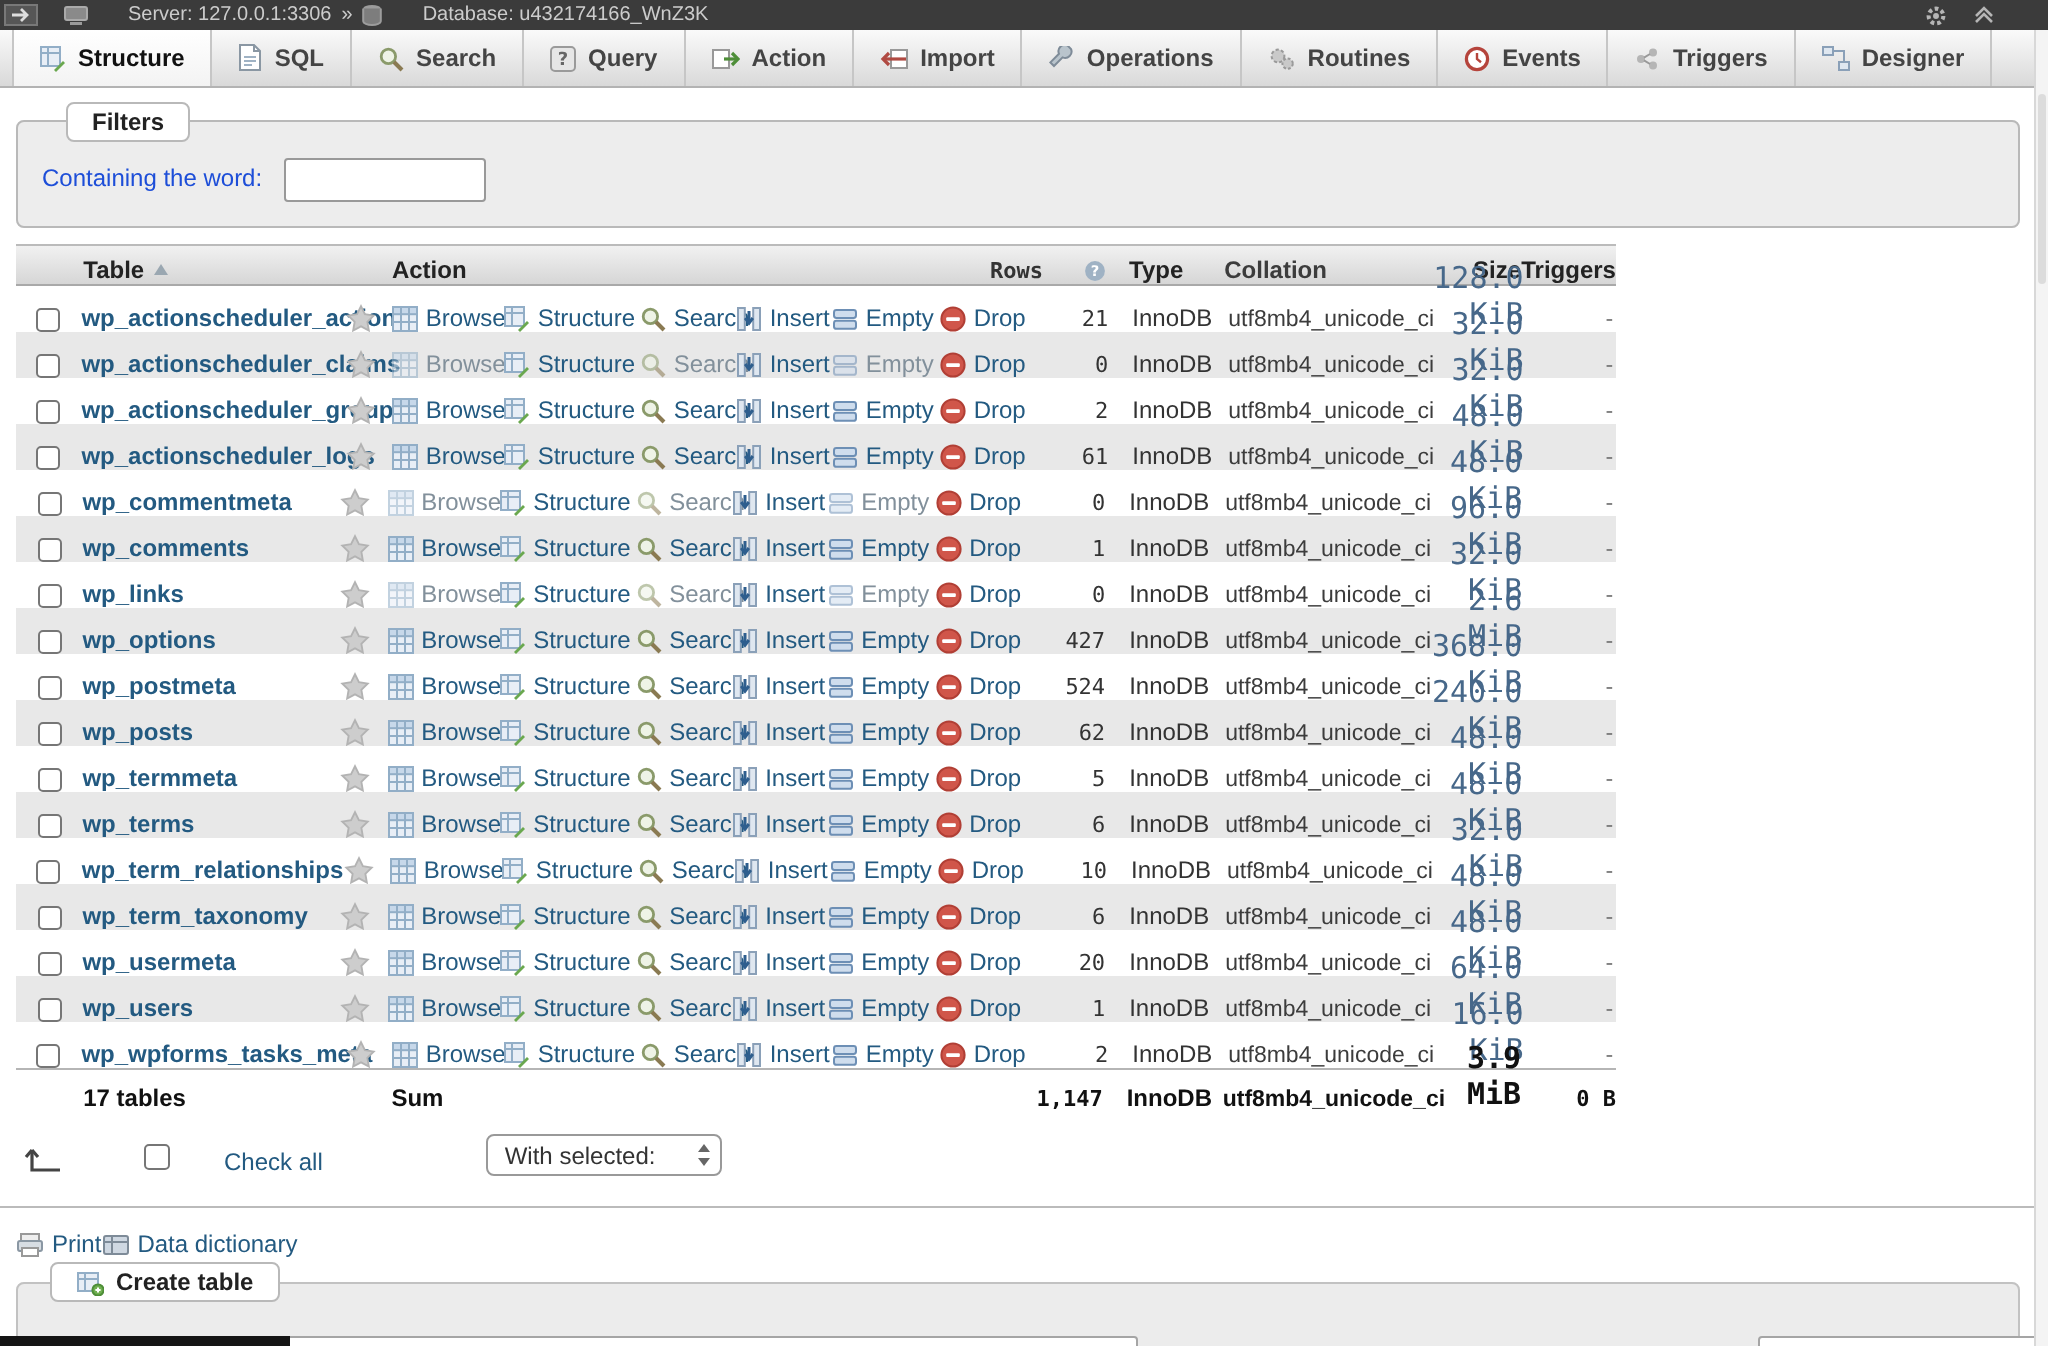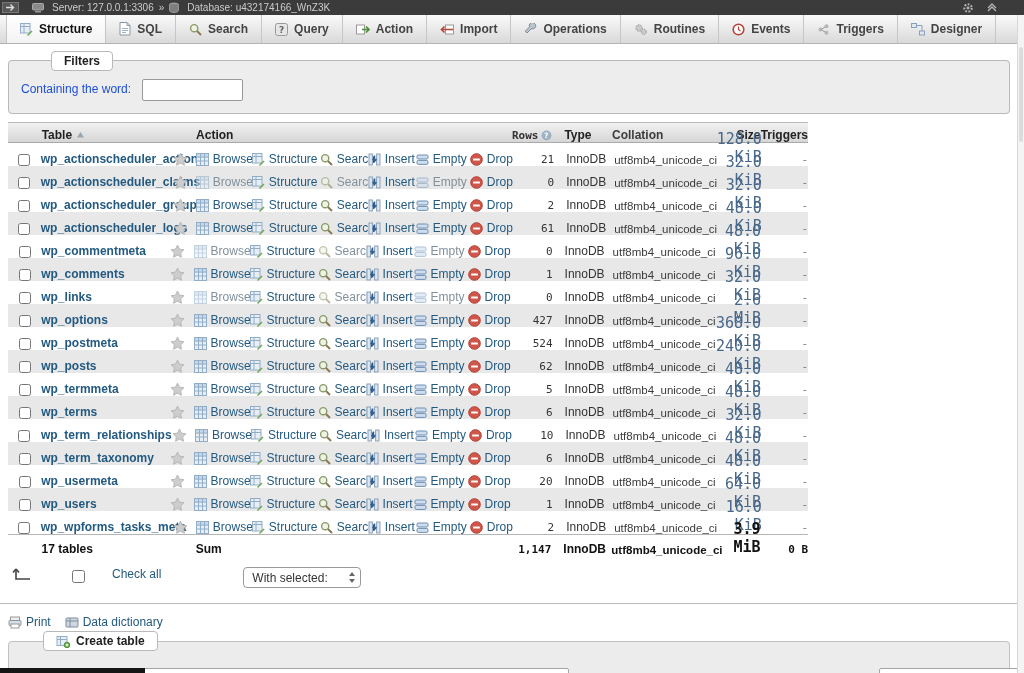--- a/index.html
+++ b/index.html
@@ -4,38 +4,38 @@
 <style>
   html,body{margin:0;padding:0;overflow:hidden}
   .page{position:relative;width:1024px;height:673px;overflow:hidden;background:#fff;
         font-family:"Liberation Sans",sans-serif;font-size:12px;color:#333}
 
   
   .topbar{position:absolute;top:0;left:0;right:0;height:15px;background:#3b3b3b;
           display:flex;align-items:center;gap:5px;padding-left:2px;color:#ccc;font-size:10px;box-sizing:border-box;z-index:6}
   .navarrow{width:17px;height:11px;background:#565656;border:1px solid #787878;display:flex;
             align-items:center;justify-content:center;box-sizing:border-box;margin-right:8px;cursor:pointer}
-  .crumb{display:flex;gap:8px;white-space:nowrap}
+  .crumb{display:flex;gap:20px;white-space:nowrap}
   .topbar-right{margin-left:auto;display:flex;gap:12px;margin-right:26px;align-items:center}
 
   
   .tabbar{position:absolute;top:15px;left:0;right:0;height:29px;background:linear-gradient(#fafafa,#d9d9d9);
           border-bottom:1px solid #b3b3b3;display:flex;align-items:stretch;padding-left:6px;box-sizing:border-box;z-index:5}
   .tab{display:flex;align-items:center;gap:6px;padding:0 13px;font-weight:bold;color:#444;
        border-right:1px solid #c6c6c6;cursor:pointer;white-space:nowrap}
   .tab:first-child{border-left:1px solid #c6c6c6}
   .tab.active{background:linear-gradient(#ffffff,#f3f3f3);color:#111}
 
   .content{position:absolute;top:44px;left:0;right:6px;bottom:0}
 
   
   fieldset{margin:0;padding:0;border:none}
   .filters{margin:16px 8px 0;border:1px solid #b9b9b9;border-radius:4px;background:#ededed;padding:10px 12px 12px}
   .legend-box{background:#fff;border:1px solid #b9b9b9;border-radius:4px;padding:2px 12px;font-weight:bold;
-              margin-left:30px;color:#222;display:flex;align-items:center;gap:6px}
+              margin-left:12px;color:#222;display:flex;align-items:center;gap:6px}
   .filters-row{margin-top:4px}
   .filters-row label{color:#1d4ed8;margin-right:8px}
   input.text{height:18px;border:1px solid #999;border-radius:2px;width:95px;vertical-align:middle;background:#fff}
 
   
   .dbtable{margin:8px 0 0 8px;width:800px}
   .thead,.trow,.tsum{display:flex;align-items:flex-end}
   .thead{height:19px;background:linear-gradient(#f1f1f1,#d6d6d6);border-top:1px solid #bbb;
          border-bottom:1px solid #a9a9a9;font-weight:bold;color:#222}
   .trow{height:23px}
@@ -57,29 +57,29 @@
   .tsum .c-coll{font-weight:bold;color:#111}
 
   a.tname{color:#235a81;font-weight:bold;text-decoration:none;cursor:pointer;white-space:nowrap}
   .act{display:inline-flex;align-items:center;gap:4px;color:#235a81;text-decoration:none;cursor:pointer;white-space:nowrap}
   .act.dim{color:#82909b}
   .act.dim .icn{opacity:.55}
   .aw0{width:56px}.aw1{width:68px}.aw2{width:48px}.aw3{width:48px}.aw4{width:54px}.aw5{width:42px}
   .icn{display:inline-flex;align-items:center}
 
   
-  .check-row{margin:11px 0 0 12px;display:flex;align-items:flex-start;gap:24px}
+  .check-row{margin:11px 0 0 12px;display:flex;align-items:flex-end;gap:24px}
   .check-row .lbl{color:#235a81;cursor:pointer}
   .selwrap{position:relative;margin-left:58px}
   select.withsel{appearance:none;-webkit-appearance:none;width:118px;height:21px;border:1px solid #999;
                  border-radius:4px;background:#fff;font-size:12px;color:#333;padding:0 18px 0 8px}
   .sel-arrows{position:absolute;right:5px;top:4px;pointer-events:none}
 
   hr.rule{margin:15px 0 0;border:none;border-top:1px solid #bbb}
-  .print-row{margin:11px 0 0 8px;display:flex;align-items:center;gap:14px}
+  .print-row{margin:11px 0 0 8px;display:flex;align-items:center;}
   .plink{display:inline-flex;align-items:center;gap:4px;color:#235a81;cursor:pointer;text-decoration:none}
 
   
   .createtbl{margin:12px 8px 0;border:1px solid #c2c2c2;border-radius:4px 4px 0 0;background:#ececec;
              height:70px;position:relative}
   .createtbl .legend-box{position:absolute;top:-11px;left:4px;width:auto;display:inline-flex}
   .pi{position:absolute;background:#fff;border:1px solid #a5a5a5;border-radius:2px;height:26px}
   .pi1{left:130px;top:26px;width:428px}
   .pi2{left:870px;top:26px;width:290px}
 
@@ -260,21 +260,21 @@
           <span class="icn">
             <svg width="9" height="8" viewBox="0 0 9 8">
                 <path d="M4.5 1L8 6.5H1z" fill="#9aa7b1"></path>
               </svg>
           </span>
         </span>
         <span class="c-star"></span>
         <span class="c-act">
             <span>Action</span>
           </span>
-        <span class="c-rows" style="display:flex;justify-content:flex-end;align-items:center;gap:3px">
+        <span class="c-rows" style="display:flex;justify-content:flex-end;align-items:center;gap:20px">
           <span>Rows</span>
           <span class="icn">
             <svg width="11" height="11" viewBox="0 0 12 12">
                 <circle cx="6" cy="6" r="5.4" fill="#9fb2c4"></circle>
                 <text x="6" y="8.8" font-size="8" fill="#fff" text-anchor="middle" font-weight="bold" font-family="DejaVu Sans">?</text>
               </svg>
           </span>
         </span>
         <span class="c-type">Type</span>
         <span class="c-coll" style="font-size:12px;font-weight:bold">Collation</span>

